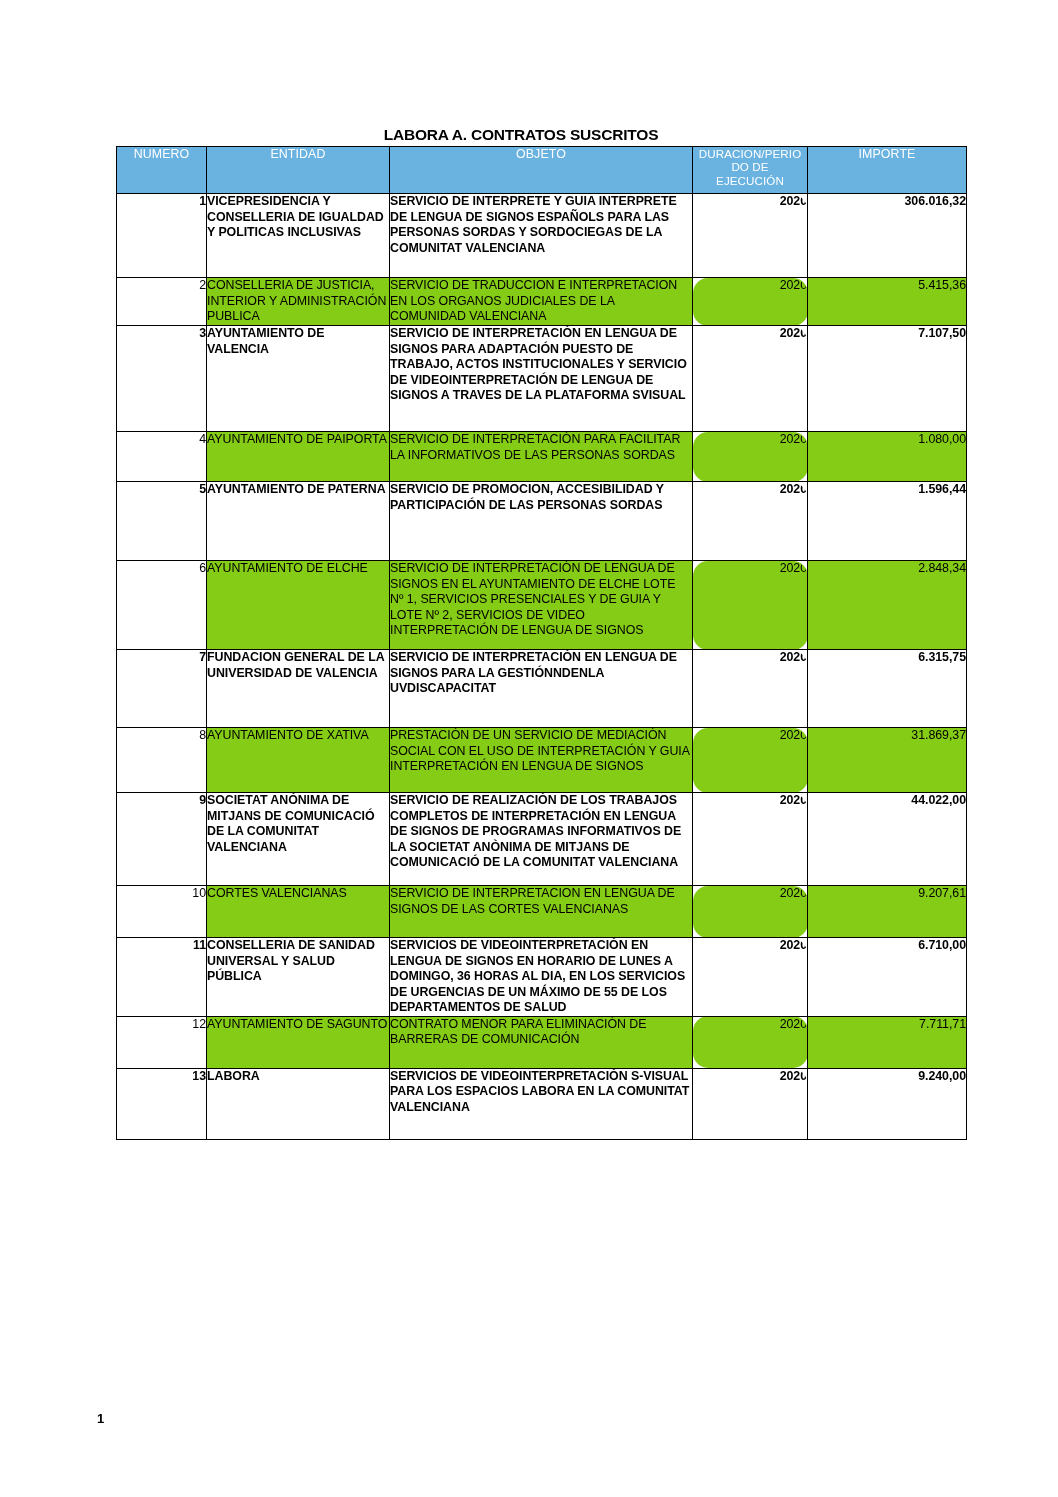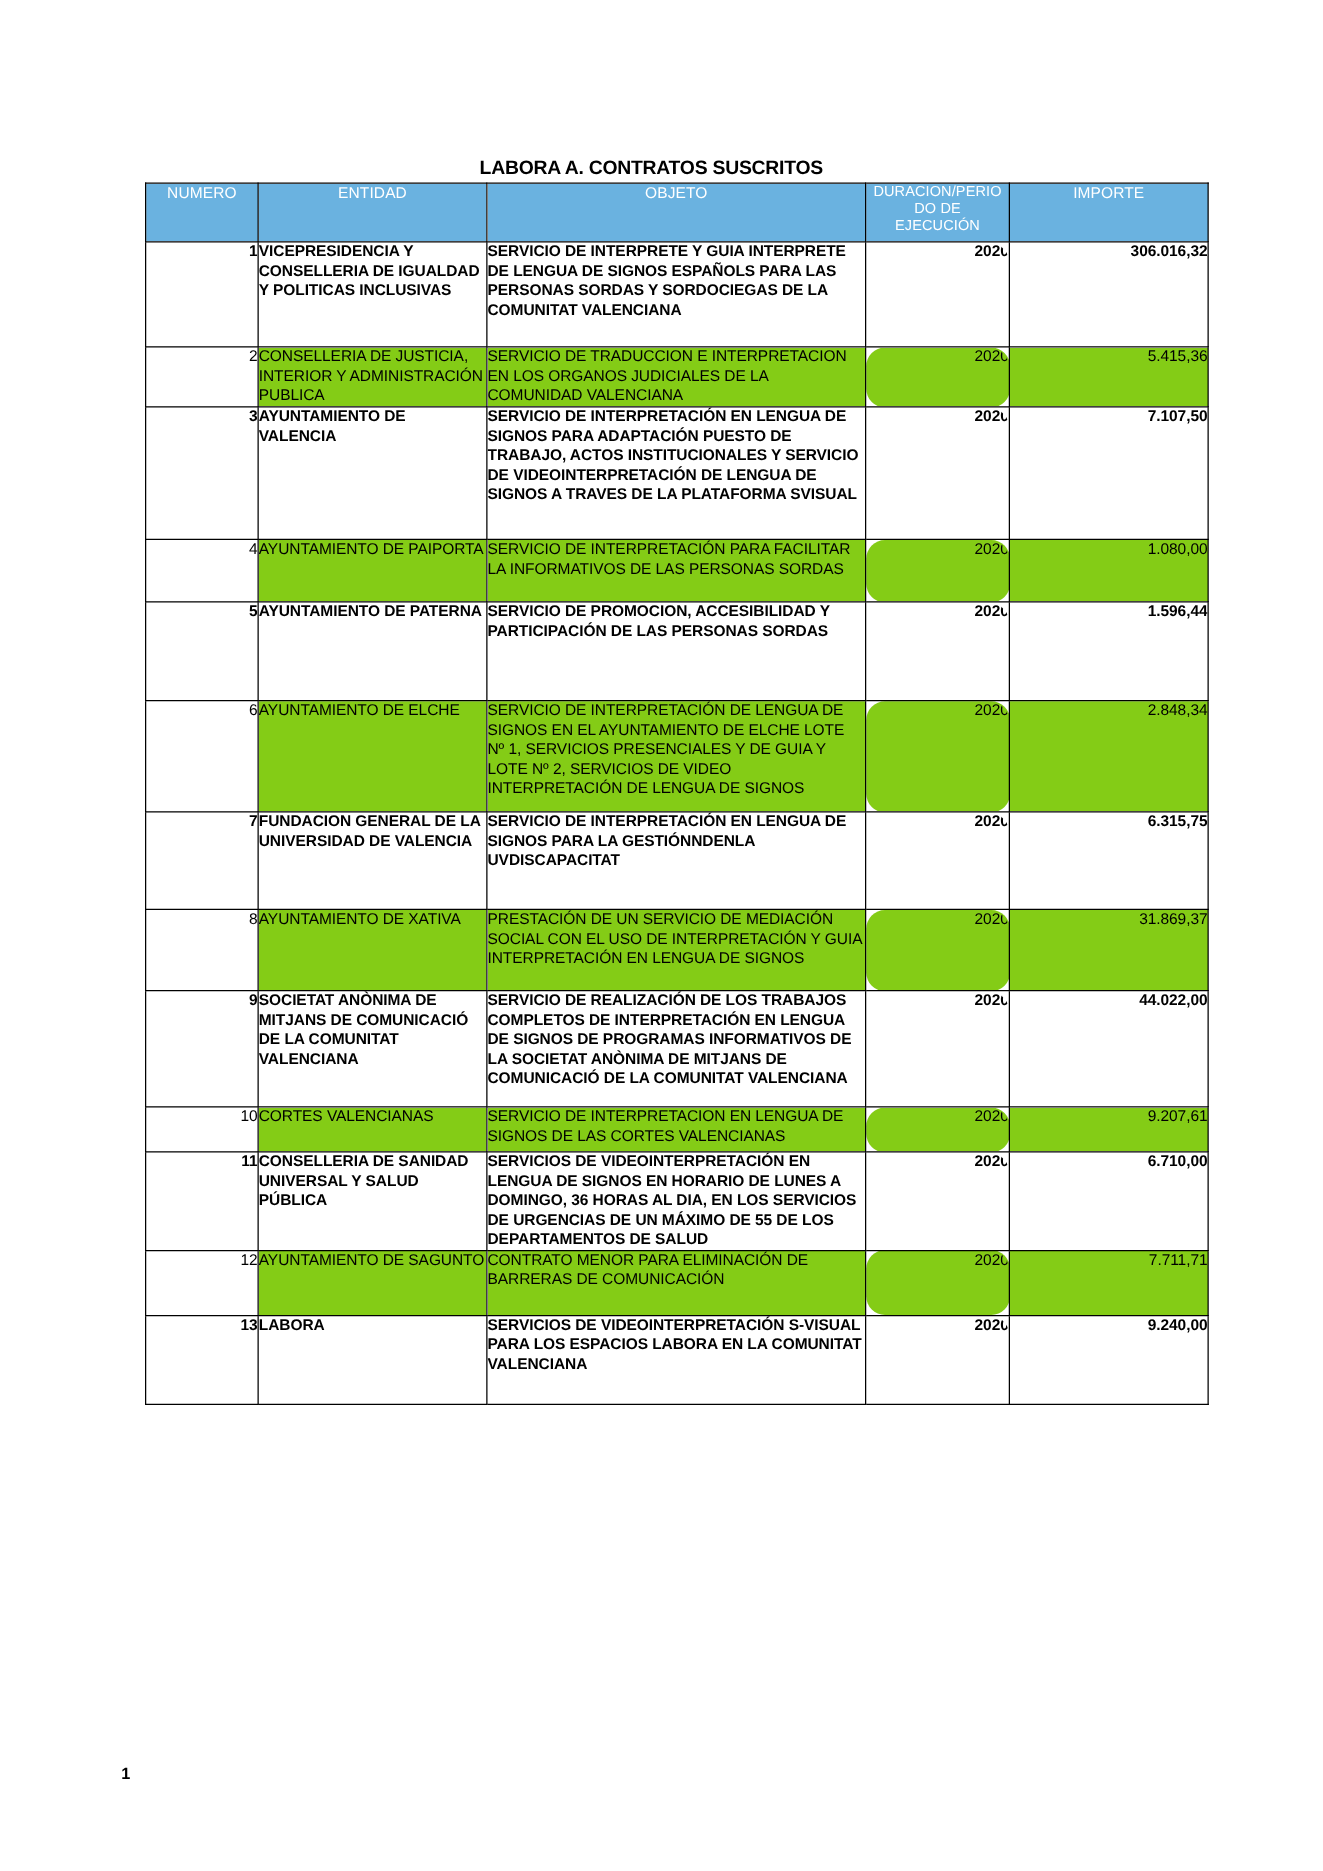--- a/index.html
+++ b/index.html
@@ -209,21 +209,21 @@
           <td class="cell-dur">2020</td>
           <td class="cell-imp">31.869,37</td>
         </tr>
         <tr class="row-bold" style="height: 93px;">
           <td class="cell-num">9</td>
           <td class="cell-ent">SOCIETAT ANÒNIMA DE MITJANS DE COMUNICACIÓ DE LA COMUNITAT VALENCIANA</td>
           <td class="cell-obj">SERVICIO DE REALIZACIÓN DE LOS TRABAJOS COMPLETOS DE INTERPRETACIÓN EN LENGUA DE SIGNOS DE PROGRAMAS INFORMATIVOS DE LA SOCIETAT ANÒNIMA DE MITJANS DE COMUNICACIÓ DE LA COMUNITAT VALENCIANA</td>
           <td class="cell-dur">2020</td>
           <td class="cell-imp">44.022,00</td>
         </tr>
-        <tr class="row-plain" style="height: 36px; padding-left: 28px;">
+        <tr class="row-plain" style="height: 52px; padding-left: 28px;">
           <td class="cell-num">10</td>
           <td class="cell-ent">CORTES VALENCIANAS</td>
           <td class="cell-obj">SERVICIO DE INTERPRETACION EN LENGUA DE SIGNOS DE LAS CORTES VALENCIANAS</td>
           <td class="cell-dur">2020</td>
           <td class="cell-imp">9.207,61</td>
         </tr>
         <tr class="row-bold" style="height: 77px;">
           <td class="cell-num">11</td>
           <td class="cell-ent">CONSELLERIA DE SANIDAD UNIVERSAL Y SALUD PÚBLICA</td>
           <td class="cell-obj">SERVICIOS DE VIDEOINTERPRETACIÓN EN LENGUA DE SIGNOS EN HORARIO DE LUNES A DOMINGO, 36 HORAS AL DIA, EN LOS SERVICIOS DE URGENCIAS DE UN MÁXIMO DE 55 DE LOS DEPARTAMENTOS DE SALUD</td>

